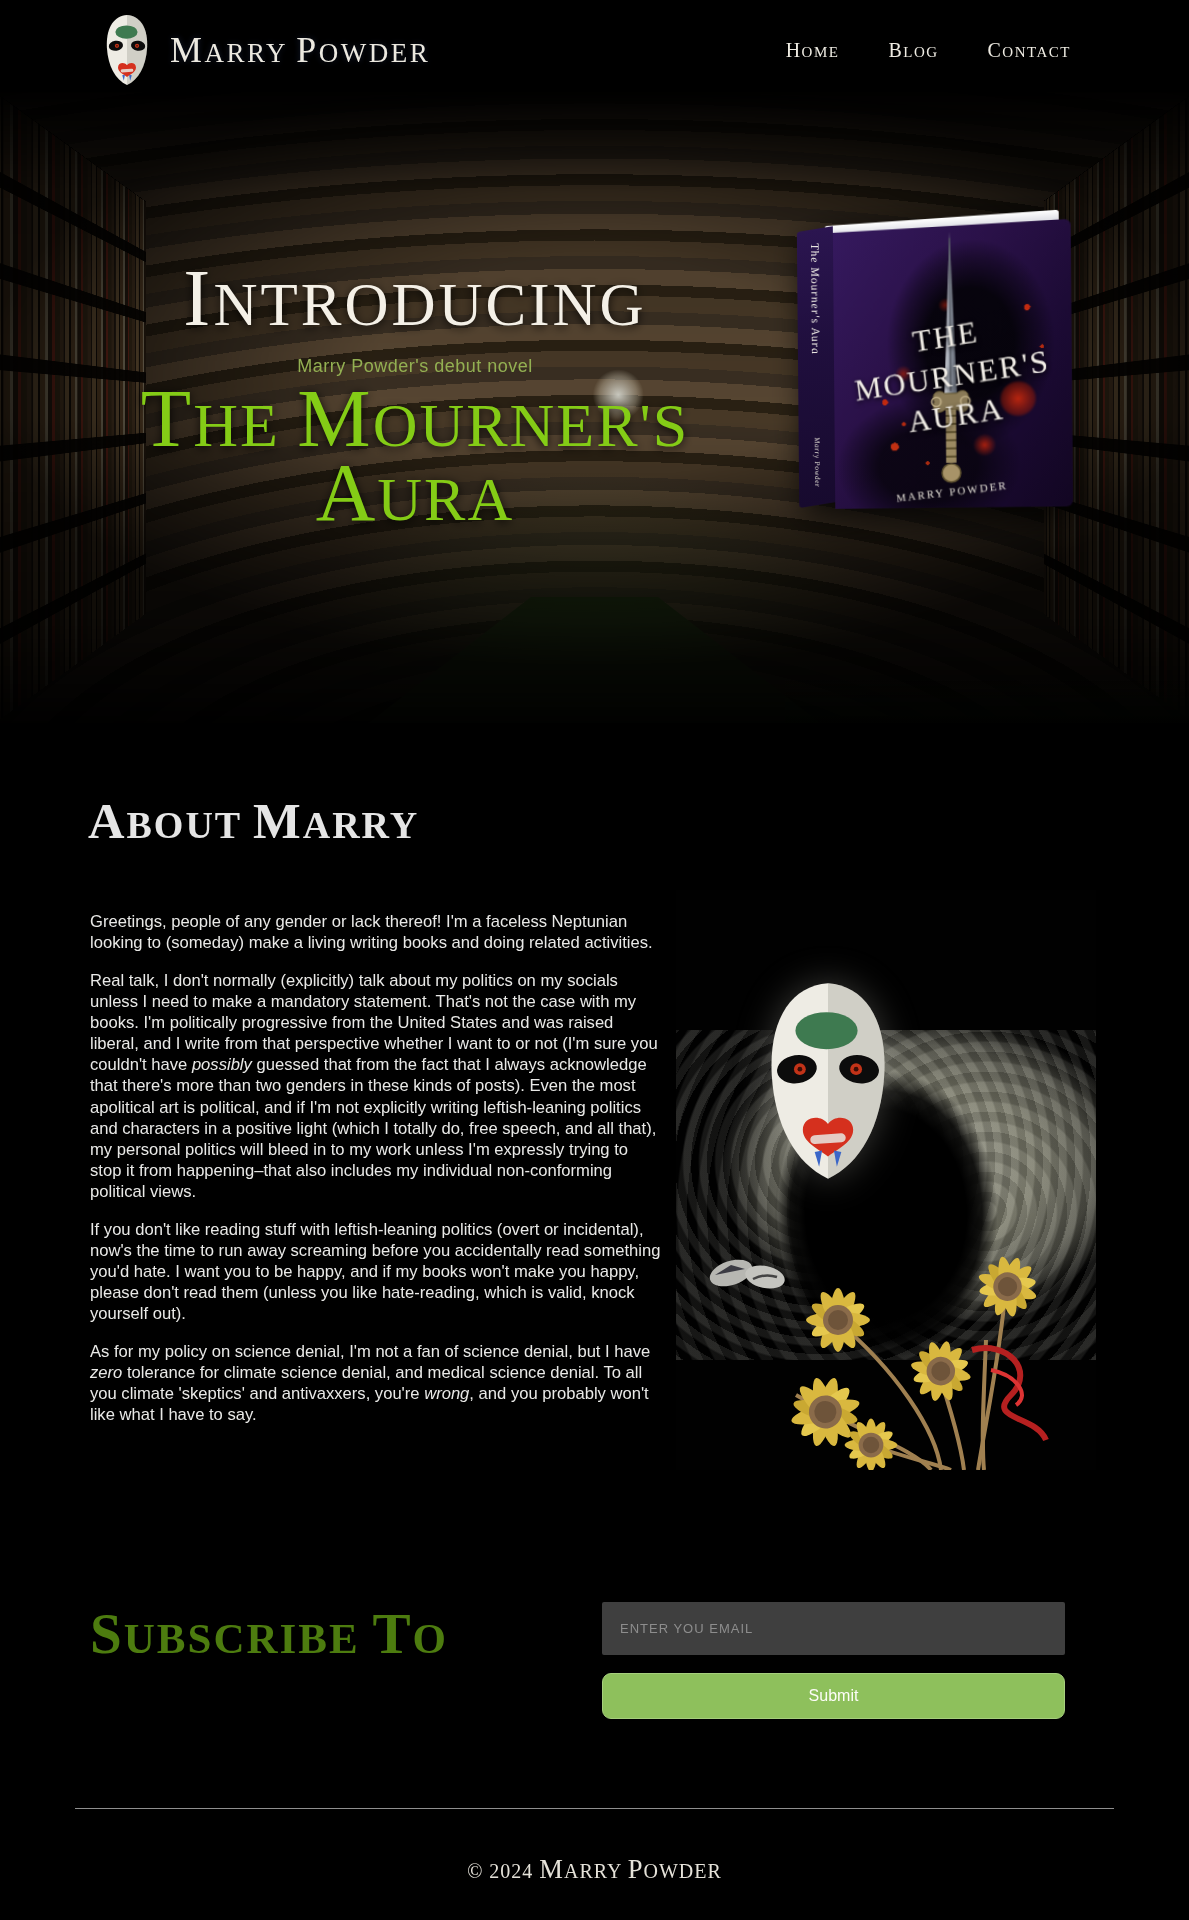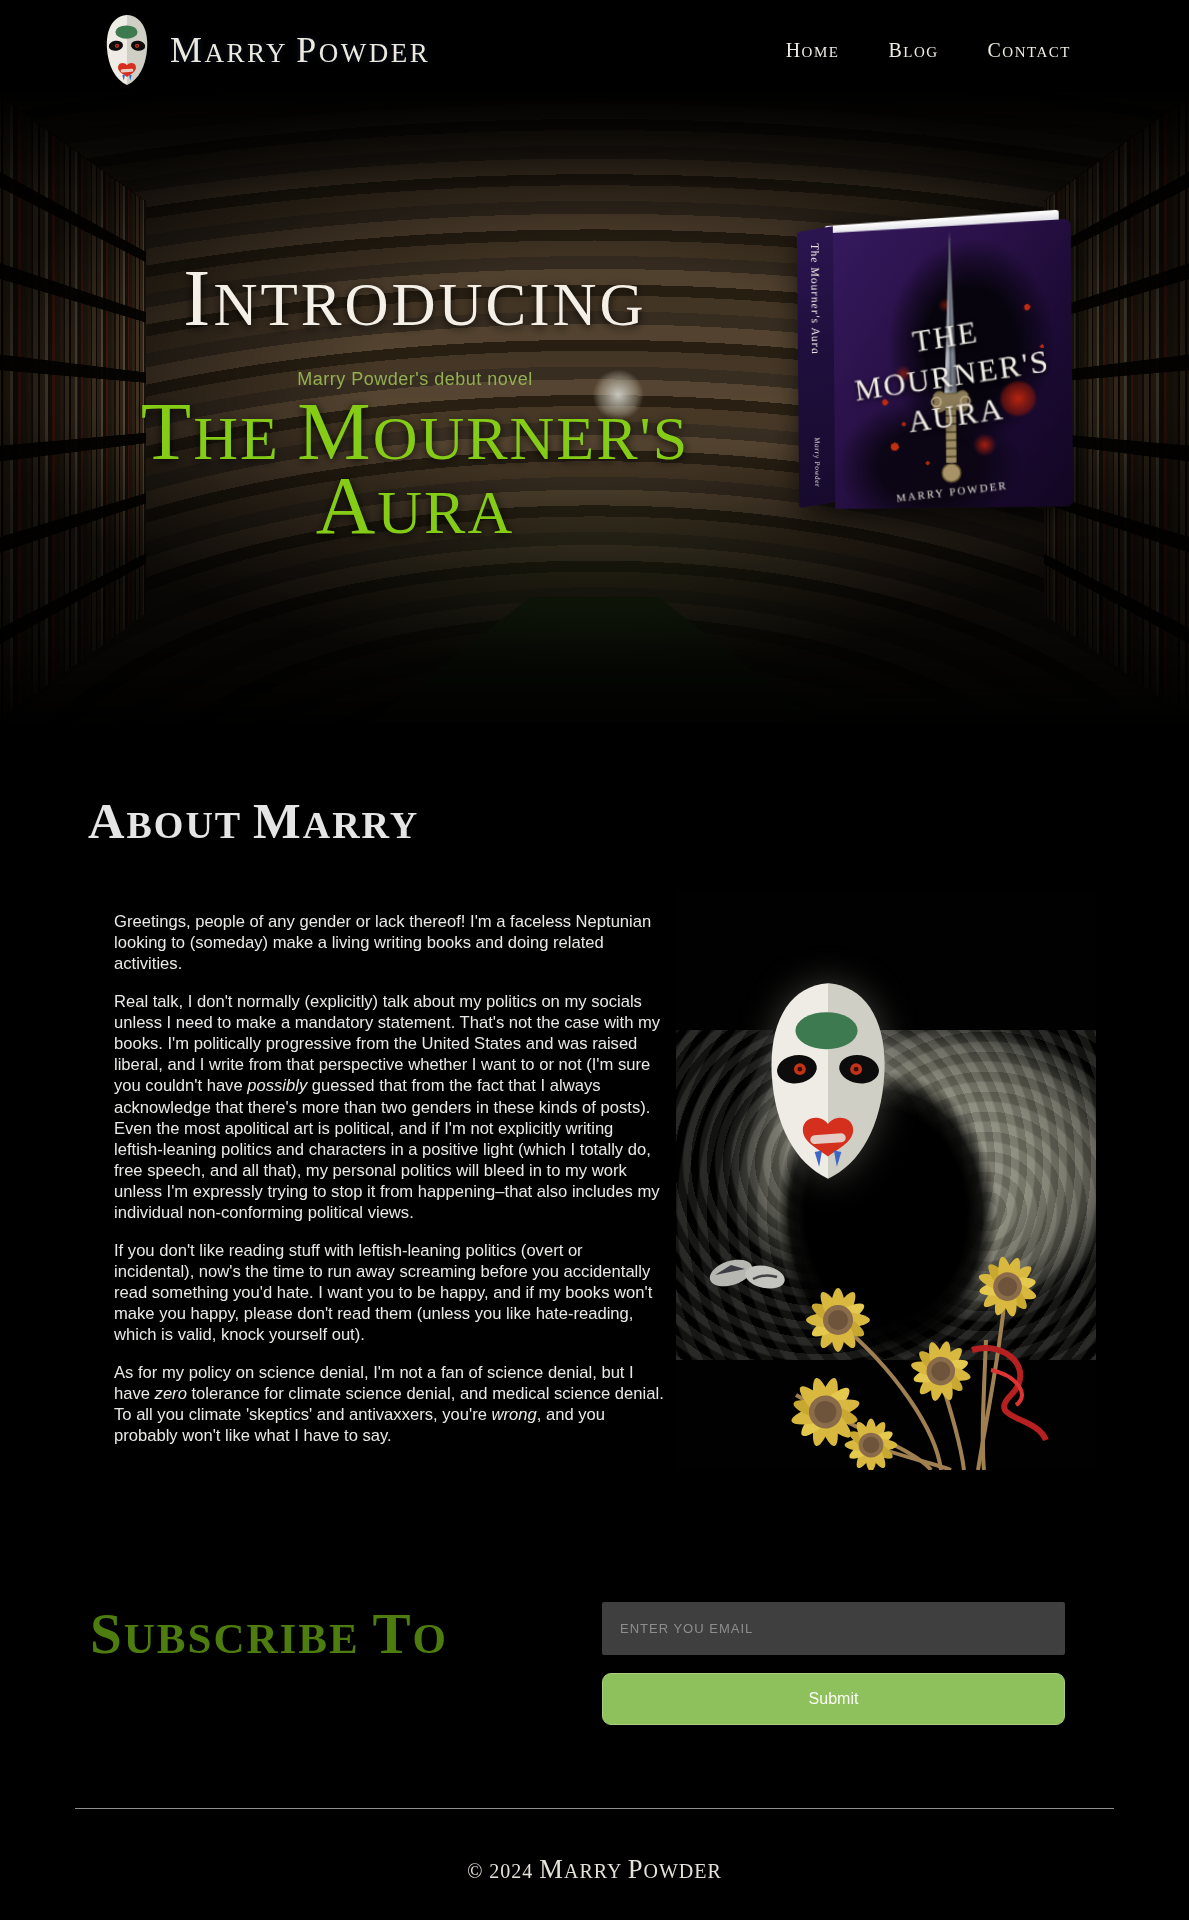--- a/index.html
+++ b/index.html
@@ -41,21 +41,21 @@
     clip-path:polygon(36% 0, 64% 0, 100% 100%, 0 100%); }
   .floor-grass { position:absolute; bottom:0; right:0; width:34%; height:7%;
     background:linear-gradient(rgba(70,110,40,0), rgba(84,128,48,.8)); }
   .hero-vignette { position:absolute; inset:0;
     background:
       radial-gradient(ellipse 62% 58% at 50% 44%, transparent 30%, rgba(0,0,0,.78) 82%),
       linear-gradient(rgba(0,0,0,.95), rgba(0,0,0,.28) 16%, rgba(0,0,0,.18) 52%, rgba(0,0,0,.55) 84%, rgba(0,0,0,.95) 100%); }
 
   .hero-copy { position:absolute; left:115px; top:252px; width:600px; text-align:center; z-index:5; }
   .hero-kicker { font-size:61px; letter-spacing:3px; color:#f4f0e7; text-shadow:0 2px 10px rgba(0,0,0,.85); }
-  .hero-sub { margin-top:24px; font-size:18px; letter-spacing:.5px; color:#93b052; }
+  .hero-sub { margin-top:11px; font-size:18px; letter-spacing:.5px; color:#93b052; }
   .hero-title { margin-top:8px; font-size:62px; line-height:67px; letter-spacing:2px; color:#84cc16;
     text-shadow:0 2px 10px rgba(0,0,0,.85); }
 
   
   .book { position:absolute; left:798px; top:214px; width:270px; height:296px; z-index:6;
     transform:rotate(-.5deg); filter:drop-shadow(6px 10px 16px rgba(0,0,0,.8)); }
   .book-pages { position:absolute; left:28px; top:4px; width:234px; height:20px;
     background:linear-gradient(#ffffff,#cfd0da 70%,#9b9cab);
     transform:skewY(-3.5deg); border-radius:2px 3px 2px 2px; }
   .book-spine { position:absolute; left:0; top:14px; width:36px; height:276px;
@@ -83,21 +83,21 @@
   .dagger { position:absolute; left:50%; top:6px; transform:translateX(-50%); height:262px; }
   .cover-title { position:absolute; left:0; right:0; top:88px; text-align:center;
     transform:rotate(-7deg); color:#f3efe8; text-shadow:0 2px 5px rgba(0,0,0,.9);
     font-size:30px; line-height:39px; letter-spacing:2px; }
   .cover-author { position:absolute; left:0; right:0; bottom:10px; text-align:center;
     transform:rotate(-6deg); font-size:10.5px; letter-spacing:2px; color:#e9e5dc; }
 
   
   .about-heading { position:absolute; left:88px; top:792px; font-size:38px; letter-spacing:2px; color:#e5e5e5; }
   .about-text { position:absolute; left:90px; top:911px; width:574px; font-size:16.6px; line-height:1.27; color:#e9e9e7; }
-  .about-text p { margin-bottom:17px;margin-left:24px; }
+  .about-text p { margin-bottom:17px; }
   .about-text em { font-style:italic; }
 
   .photo { position:absolute; left:676px; top:890px; width:420px; height:580px; background:#010101; overflow:hidden; }
   .blanket { position:absolute; left:-25px; top:140px; width:480px; height:330px;
     background:
       repeating-radial-gradient(circle at 35% 40%, rgba(250,250,238,.09) 0 7px, rgba(0,0,0,.10) 9px 16px),
       repeating-radial-gradient(circle at 70% 55%, rgba(250,250,238,.08) 0 9px, rgba(0,0,0,.10) 11px 20px),
       radial-gradient(ellipse 55% 60% at 58% 42%, #8f8f83 0%, #787869 40%, #53534a 62%, rgba(18,18,14,0) 78%); }
   .hood { position:absolute; left:55px; top:125px; width:310px; height:400px;
     background:radial-gradient(ellipse 50% 50% at 50% 50%, #000 52%, rgba(0,0,0,.85) 62%, rgba(0,0,0,0) 72%); }
@@ -107,21 +107,21 @@
   .flowers { position:absolute; left:60px; top:300px; width:360px; height:280px; }
 
   
   .news-heading { position:absolute; left:90px; top:1604px; font-size:43px; line-height:59px;
     letter-spacing:2px; color:#4d7c0f; }
   .news-form { position:absolute; left:602px; top:1602px; width:463px; }
   .email-input { width:100%; height:53px; background:#3f3f3f; border:none; border-radius:2px;
     padding:4px 18px; font-size:13px; letter-spacing:1px; color:#ddd;
     font-family:"Liberation Sans","DejaVu Sans",sans-serif; }
   .email-input::placeholder { color:#8d8d8d; }
-  .submit-btn { margin-top:18px; width:100%; height:52px; background:#8ec05c; border:1px solid #a6cf7d;
+  .submit-btn { margin-top:18px; width:100%; height:46px; background:#8ec05c; border:1px solid #a6cf7d;
     border-radius:9px; color:#fdfdf8; font-size:16px; cursor:pointer;
     font-family:"Liberation Sans","DejaVu Sans",sans-serif; }
 
   
   .divider { position:absolute; left:75px; top:1808px; width:1039px; height:1px; background:#8f8f8f; }
   .footer-copy { position:absolute; left:0; top:1854px; width:100%; text-align:center;
     font-size:20px; letter-spacing:1px; color:#e5e2d9; }
 </style>
 </head>
 <body>

